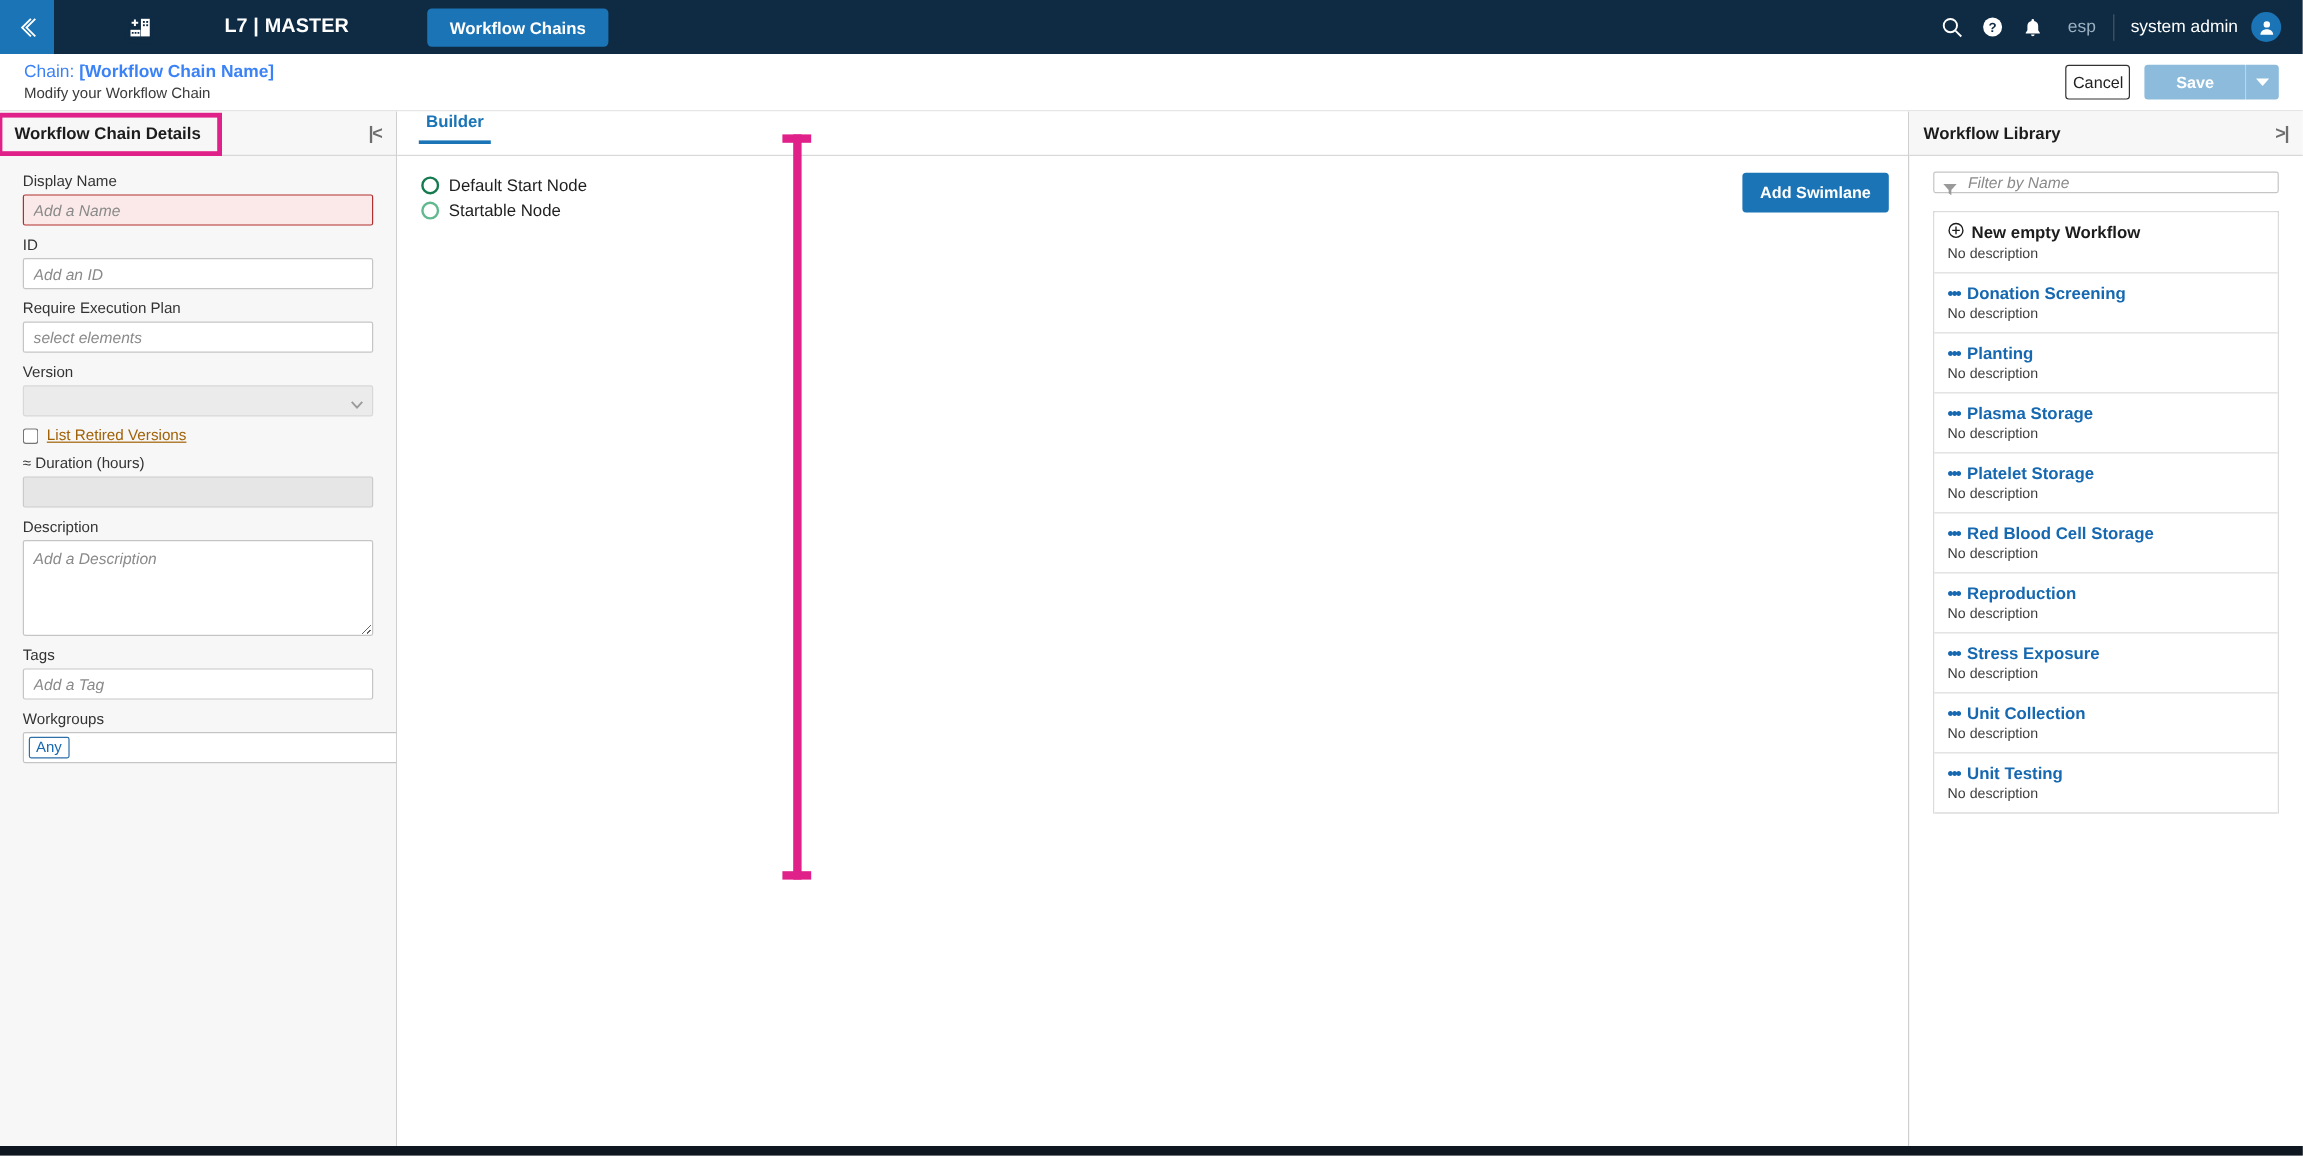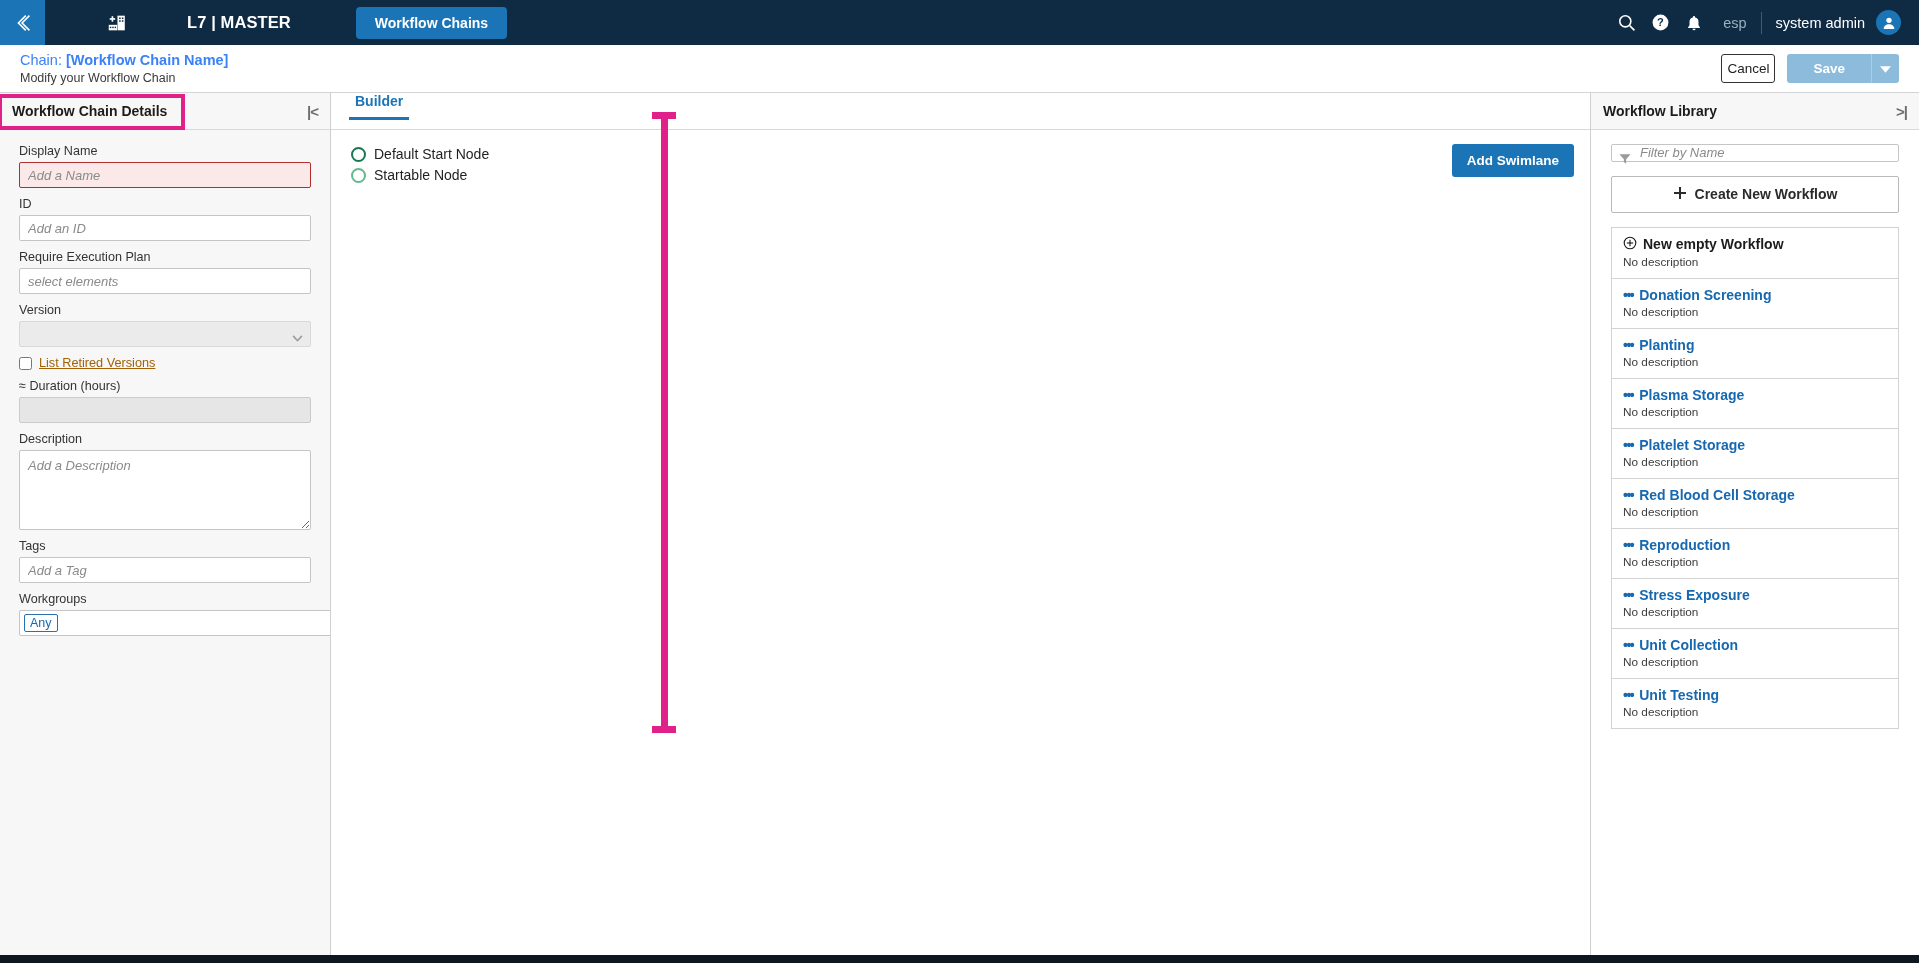--- a/index.html
+++ b/index.html
@@ -454,29 +454,20 @@
 
       <div class="filter-wrap">
         <span class="filter-icon">
           <svg width="12" height="12" viewBox="0 0 14 14" fill="#9a9a9a">
             <polygon points="0.5,1.5 13.5,1.5 8.3,7.3 8.3,12.5 5.7,10.5 5.7,7.3"></polygon>
           </svg>
         </span>
         <input class="filter-input" placeholder="Filter by Name" style="">
       </div>
 
-      <button class="btn-create">
-        <span>
-          <svg width="14" height="14" viewBox="0 0 14 14" stroke="#2b2b2b" stroke-width="2">
-              <line x1="7" y1="1" x2="7" y2="13"></line>
-              <line x1="1" y1="7" x2="13" y2="7"></line>
-            </svg>
-        </span>
-        <span>Create New Workflow</span>
-      </button>
 
       <div class="lib-list" id="lib-list">
           <div class="lib-item">
             <div class="lib-item-title plain">
               <span><svg width="14" height="14" viewBox="0 0 16 16" fill="none" stroke="#1c1c1c" stroke-width="1.3">
                   <circle cx="8" cy="8" r="6.6"></circle>
                   <line x1="8" y1="4.4" x2="8" y2="11.6"></line>
                   <line x1="4.4" y1="8" x2="11.6" y2="8"></line>
                 </svg></span>
               <span>New empty Workflow</span>

